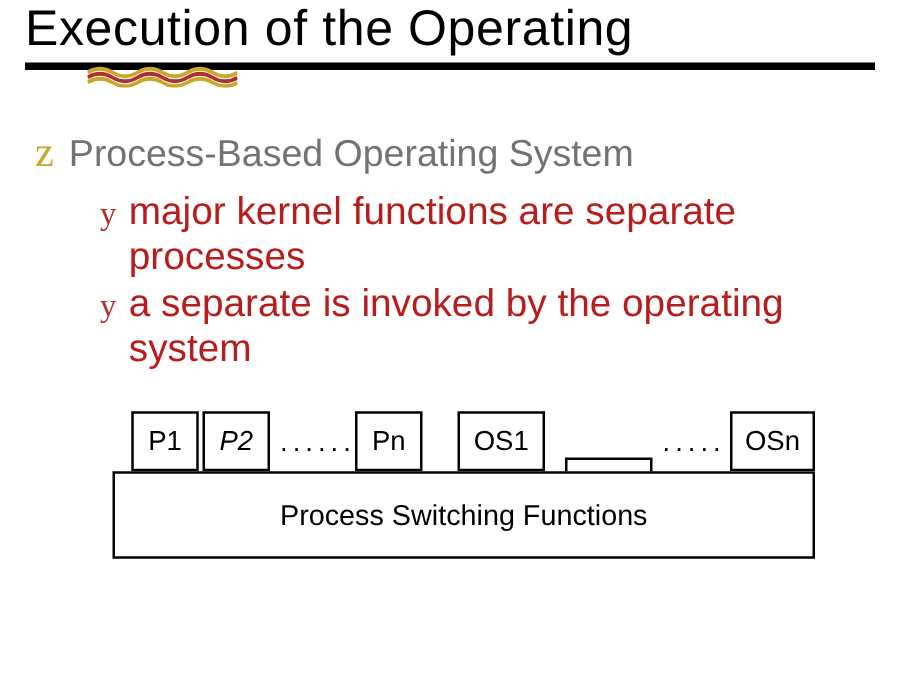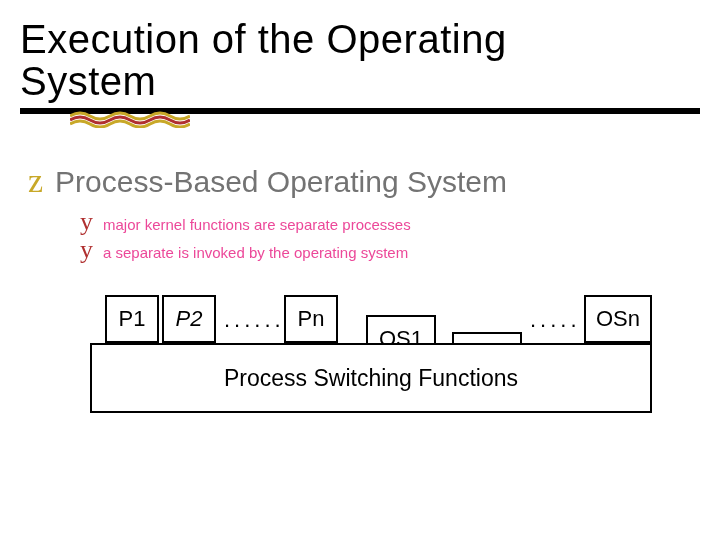--- a/index.html
+++ b/index.html
@@ -10,21 +10,21 @@
     font-family: Verdana, Geneva, sans-serif;
     position: relative;
     overflow: hidden;
   }
   .title {
     font-family: Impact, 'Arial Black', sans-serif;
     font-weight: normal;
     font-size: 40px;
     line-height: 1.05;
     color: #000;
-    padding: 18px 20px 0 20px;
+    padding: 2px 20px 0 20px;
     letter-spacing: 0.5px;
   }
   .title-underline {
     position: relative;
     margin: 6px 20px 0 20px;
     height: 22px;
     width: 680px;
   }
   .underline-bar {
     position: absolute;
@@ -64,22 +64,22 @@
     margin-bottom: 2px;
   }
   .bullet-y {
     font-family: 'Brush Script MT', cursive;
     font-size: 26px;
     color: #b03030;
     margin-right: 10px;
     line-height: 1;
   }
   .sub-text {
-    font-size: 15px;
-    color: #ec4899;
+    font-size: 31px;
+    color: #b91c1c;
   }
   .diagram {
     position: relative;
     margin: 32px 0 0 90px;
     width: 560px;
     height: 140px;
   }
   .box {
     position: absolute;
     border: 2px solid #000;
@@ -90,39 +90,38 @@
     font-size: 22px;
   }
   .small-box {
     top: 0;
     height: 48px;
   }
   .p1 { left: 0; width: 54px; margin-left: 15px; }
   .p2 { left: 72px; width: 54px; font-style: italic; }
   .dots1 { position: absolute; left: 134px; top: 12px; font-size: 22px; letter-spacing: 4px; }
   .pn { left: 194px; width: 54px; }
-  .os1 { left: 276px; width: 70px; margin-top: 20px; }
+  .os1 { left: 276px; width: 70px; }
   .os2 { left: 362px; width: 70px; margin-top: 37px; }
   .dots2 { position: absolute; left: 440px; top: 12px; font-size: 22px; letter-spacing: 4px; }
   .osn { left: 494px; width: 68px; }
   .big-box {
     left: 0;
     top: 48px;
     width: 562px;
     height: 70px;
     border-top: 2px solid #000;
     font-size: 23px;
   }
 </style>
 </head>
 <body>
 
 <div class="title">
   <span>Execution of the Operating</span><br>
-  <span>System</span>
 </div>
 
 <div class="title-underline">
   <div class="underline-bar"></div>
   <svg class="scribble" viewBox="0 0 120 18">
     <path d="M0 6 Q10 0 20 6 T40 6 T60 6 T80 6 T100 6 T120 6" stroke="#c8a828" stroke-width="3" fill="none"></path>
     <path d="M0 10 Q10 4 20 10 T40 10 T60 10 T80 10 T100 10 T120 10" stroke="#b03030" stroke-width="3" fill="none"></path>
     <path d="M0 14 Q10 8 20 14 T40 14 T60 14 T80 14 T100 14 T120 14" stroke="#c8a828" stroke-width="3" fill="none"></path>
   </svg>
 </div>

